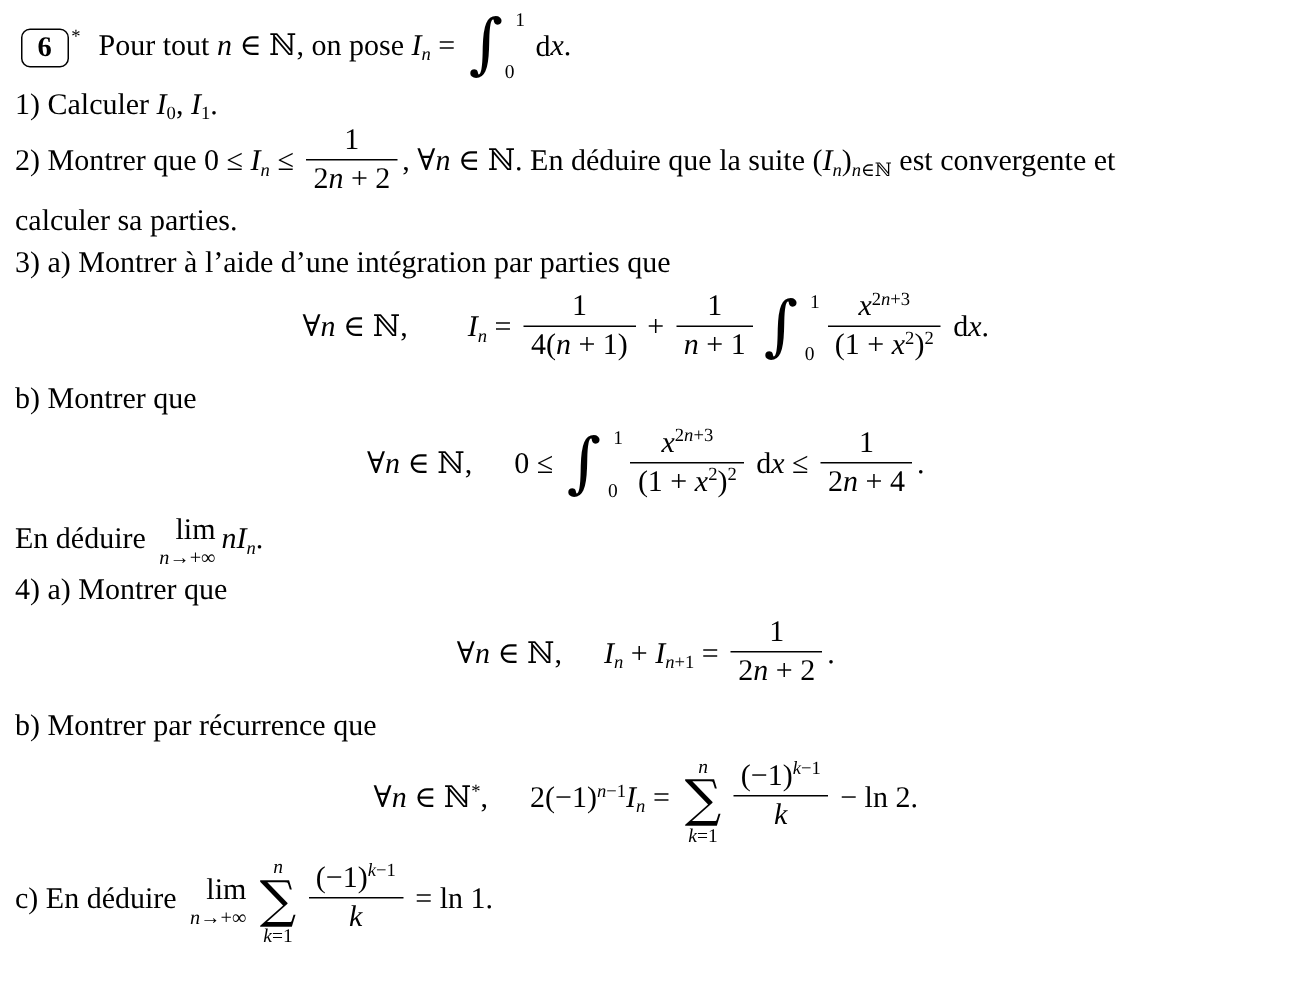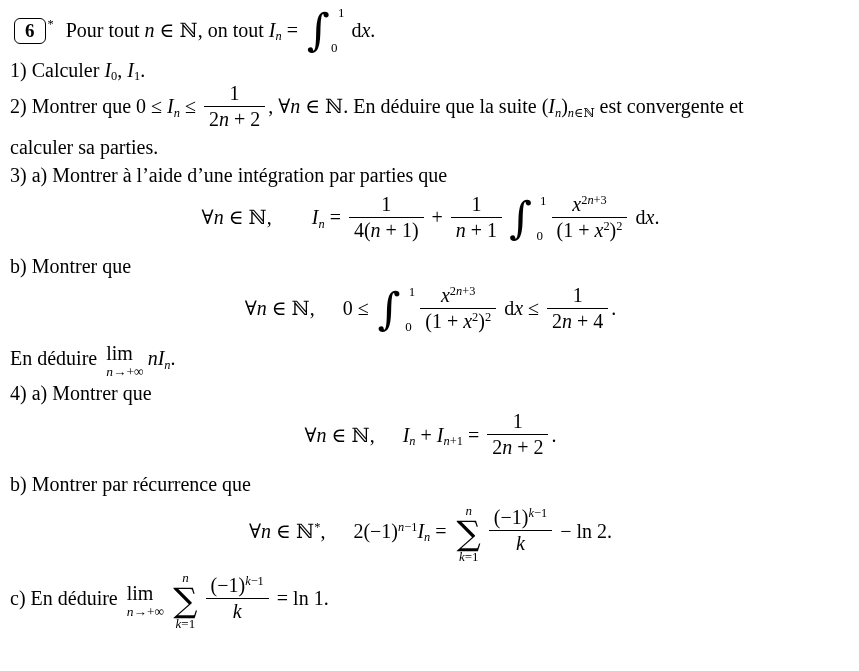--- a/index.html
+++ b/index.html
@@ -25,38 +25,38 @@
   .frac .num { display: block; padding: 0 5px 1px; line-height: 1.15; }
   .frac .den { display: block; border-top: 1.4px solid #000; padding: 1px 5px 0; line-height: 1.15; }
   .intwrap { display: inline-flex; align-items: center; vertical-align: middle; position: relative; top: -2px; margin: 0 2px 0 4px; }
   .int-sign { font-size: 44px; line-height: 0.9; font-style: normal; font-family: "DejaVu Serif", "DejaVu Sans", serif; }
   .int-lims { display: inline-flex; flex-direction: column; justify-content: space-between; height: 48px; font-size: 13px; line-height: 1; margin-left: 1px; }
   .int-hi { margin-left: 7px; }
   .int-lo { margin-left: 0; }
   .sumwrap { display: inline-flex; flex-direction: column; align-items: center; vertical-align: middle; margin: 0 5px; }
   .sum-hi, .sum-lo { font-size: 13px; line-height: 1; }
   .sum-sign { font-size: 34px; line-height: 0.92; padding: 1px 0; font-family: "DejaVu Serif", "DejaVu Sans", serif; }
-  .limwrap { display: inline-flex; flex-direction: column; align-items: flex-start; vertical-align: middle; margin: 0 4px; }
+  .limwrap { display: inline-flex; flex-direction: column; align-items: flex-end; vertical-align: middle; margin: 0 4px; }
   .lim-top { line-height: 1; }
   .lim-under { font-size: 13.5px; line-height: 1; margin-top: 2px; }
   .display { text-align: center; margin: 6px 0 8px; white-space: nowrap; }
   .qgap { display: inline-block; width: 28px; }
   .qgap-wide { display: inline-block; width: 40px; }
   .dx { margin-left: 5px; }
   .head { margin-bottom: 3px; }
   .mt6 { margin-top: 6px; }
   .mt2 { margin-top: 2px; }
   .concl { margin: 3px 0 2px; }
 </style>
 </head>
 <body>
 
 <div class="page">
 
-  <p class="line head"><span class="exbox"><span>6</span></span><span class="exstar">*</span><span>Pour tout </span><span class="v">n</span><span> ∈ ℕ, on tout </span><span class="v">I</span><span class="sb v">n</span><span> = </span><span class="intwrap">
+  <p class="line head"><span class="exbox"><span>6</span></span><span class="exstar">*</span><span>Pour tout </span><span class="v">n</span><span> ∈ ℕ, on pose </span><span class="v">I</span><span class="sb v">n</span><span> = </span><span class="intwrap">
         <span class="int-sign">∫</span>
         <span class="int-lims">
           <span class="int-hi">1</span>
           <span class="int-lo">0</span>
         </span>
       </span><span class="dx">d</span><span class="v">x</span><span>.</span></p>
 
   <p class="line"><span>1) Calculer </span><span class="v">I</span><span class="sb">0</span><span>, </span><span class="v">I</span><span class="sb">1</span><span>.</span></p>
 
   <p class="line"><span>2) Montrer que 0 ≤ </span><span class="v">I</span><span class="sb v">n</span><span> ≤ </span><span class="frac"><span class="num">1</span><span class="den"><span>2</span><span class="v">n</span><span> + 2</span></span></span><span>, ∀</span><span class="v">n</span><span> ∈ ℕ. En déduire que la suite (</span><span class="v">I</span><span class="sb v">n</span><span>)</span><span class="sb"><span class="v">n</span><span>∈ℕ</span></span><span> est convergente et</span></p>

